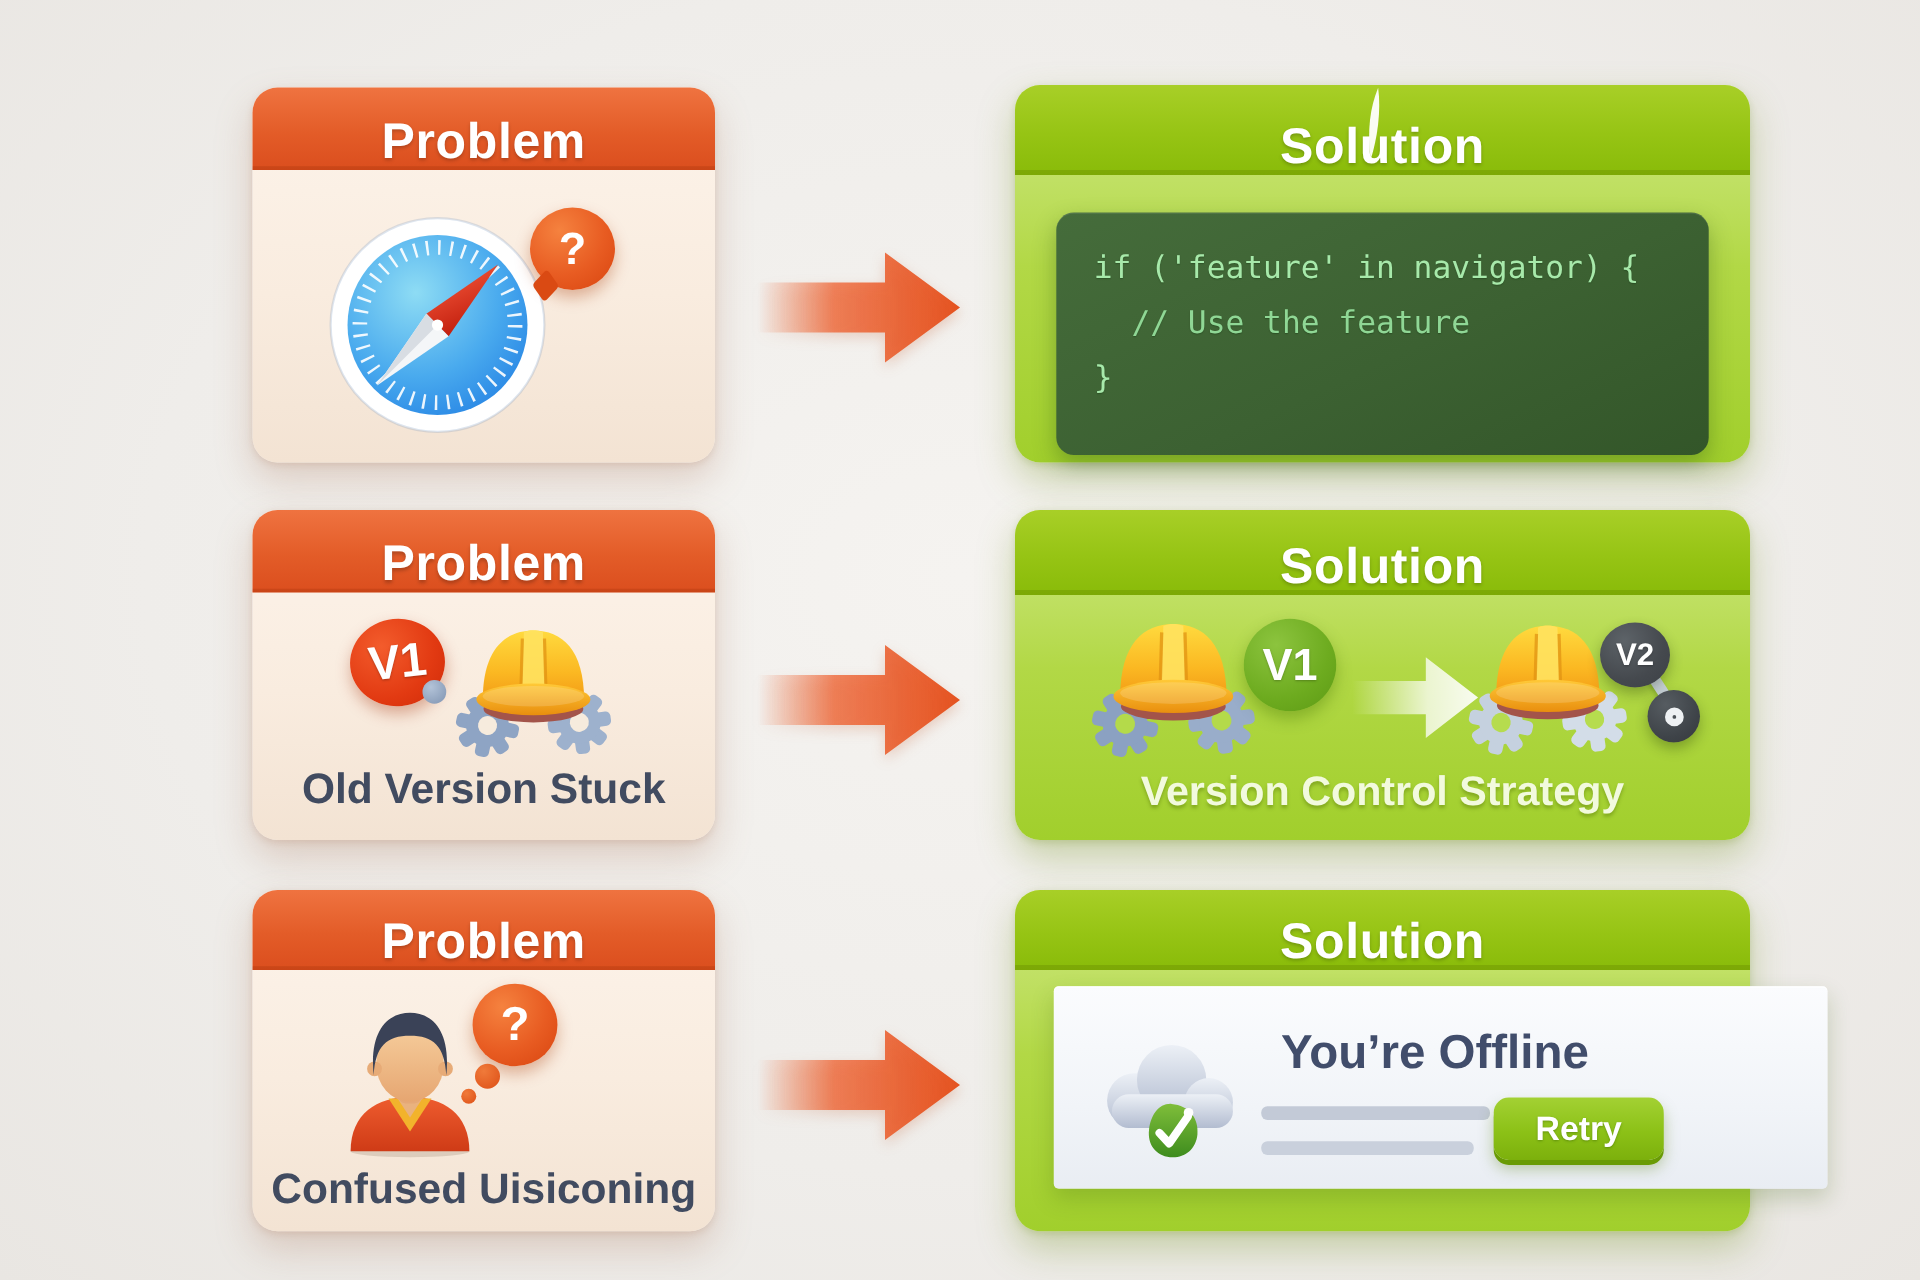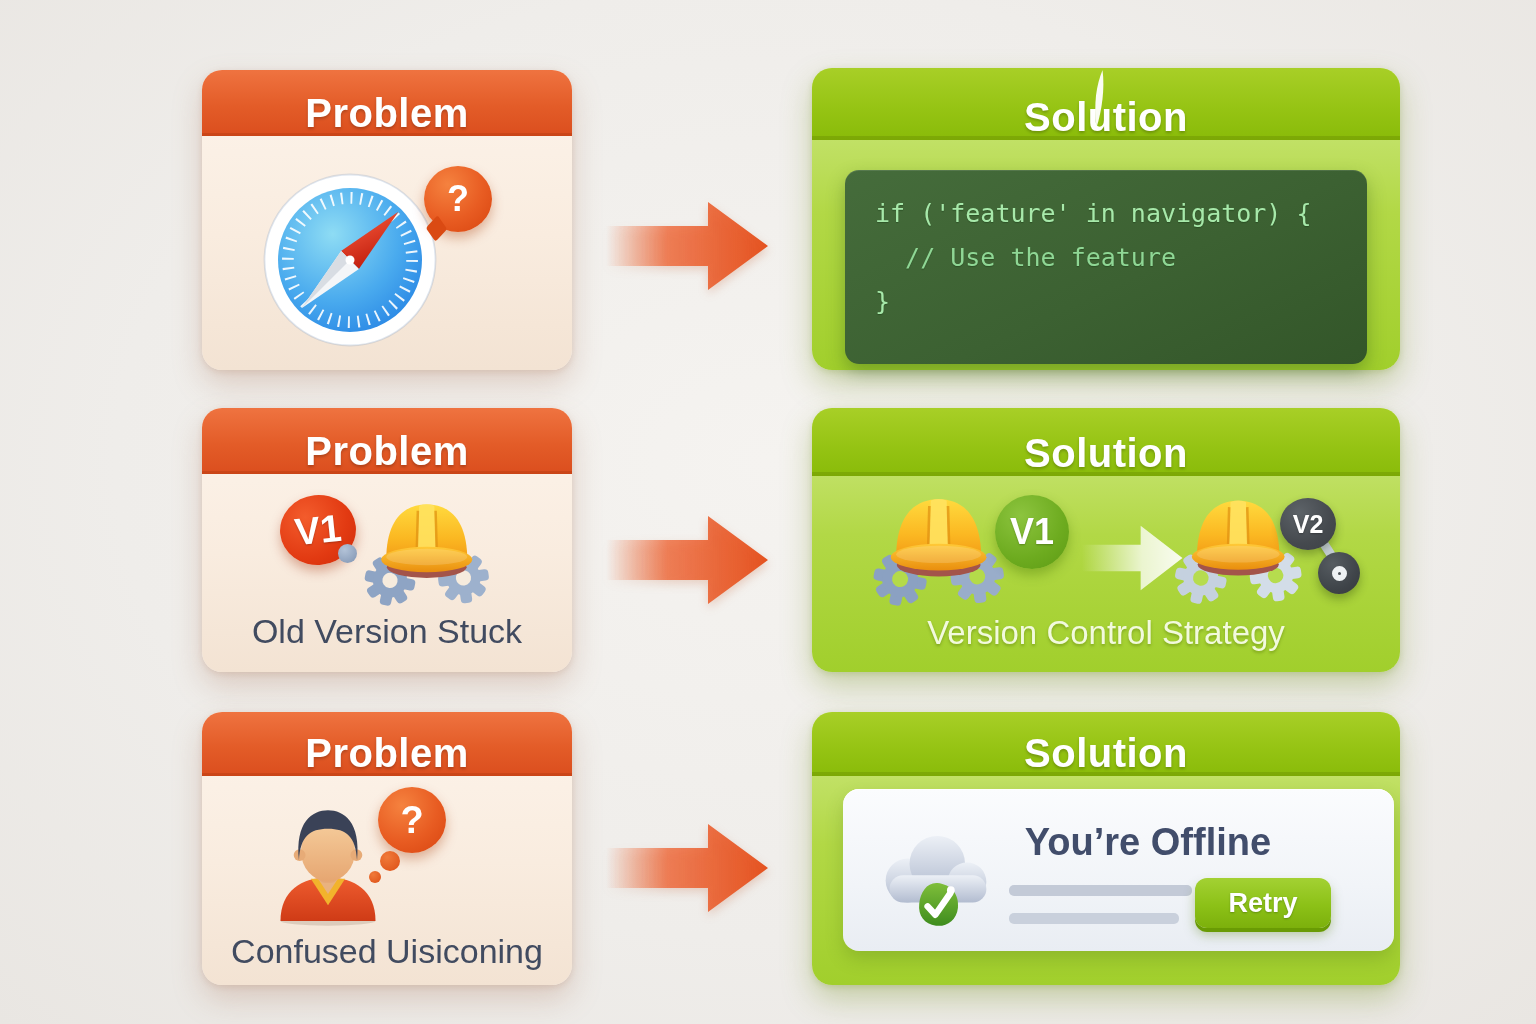--- a/index.html
+++ b/index.html
@@ -29,21 +29,21 @@
     height:66px;
     background:linear-gradient(180deg,#ef7340 0%,#e35c28 55%,#db4e1e 100%);
     box-shadow:inset 0 -3px 0 rgba(150,45,5,.25);
   }
   .solution-card .card-header {
     height:68px;
     background:linear-gradient(180deg,#a8cf27 0%,#96c414 55%,#89bb09 100%);
     box-shadow:inset 0 -4px 0 rgba(100,135,0,.35);
   }
   .caption {
-    position:absolute; left:0; right:0; text-align:center; font-weight:normal;
+    position:absolute; left:0; right:0; text-align:center; font-weight:bold;
   }
   .caption-dark { color:#414b60; font-size:34px; }
   .caption-light { color:#f2fadd; font-size:33px; text-shadow:0 2px 3px rgba(75,105,0,.4); }
 
   
   .code-block {
     position:absolute; left:33px; top:102px; width:522px; height:194px;
     border-radius:14px;
     background:linear-gradient(155deg,#456c3b 0%,#3c6132 55%,#335629 100%);
     box-shadow:0 8px 18px rgba(40,80,20,.35), inset 0 1px 0 rgba(255,255,255,.1);
@@ -101,21 +101,21 @@
   .git-node {
     position:absolute; border-radius:50%;
     background:radial-gradient(circle at 35% 28%, #565c61, #3e4348 65%, #36393d);
     box-shadow:0 5px 10px rgba(20,40,0,.3);
     display:flex; align-items:center; justify-content:center;
   }
   .git-node .ring { width:15px; height:15px; border:6px solid #eef1f3; border-radius:50%; }
 
   
   .offline-panel {
-    position:absolute; left:31px; top:77px; width:551px; height:162px; border-radius:16px;
+    position:absolute; left:31px; top:77px; width:619px; height:162px; border-radius:4px;
     background:linear-gradient(180deg,#fbfcfe 0%,#f1f4f8 60%,#e9edf3 100%);
     box-shadow:0 8px 18px rgba(60,95,15,.22), inset 0 1px 0 #fff;
   }
   .offline-title {
     position:absolute; left:150px; top:32px; width:310px; text-align:center;
     font-size:38px; font-weight:bold; color:#414d6b;
   }
   .ph-line { position:absolute; height:11px; border-radius:5px; }
   .retry-button {
     position:absolute; left:352px; top:89px; width:136px; height:50px; border-radius:12px;

